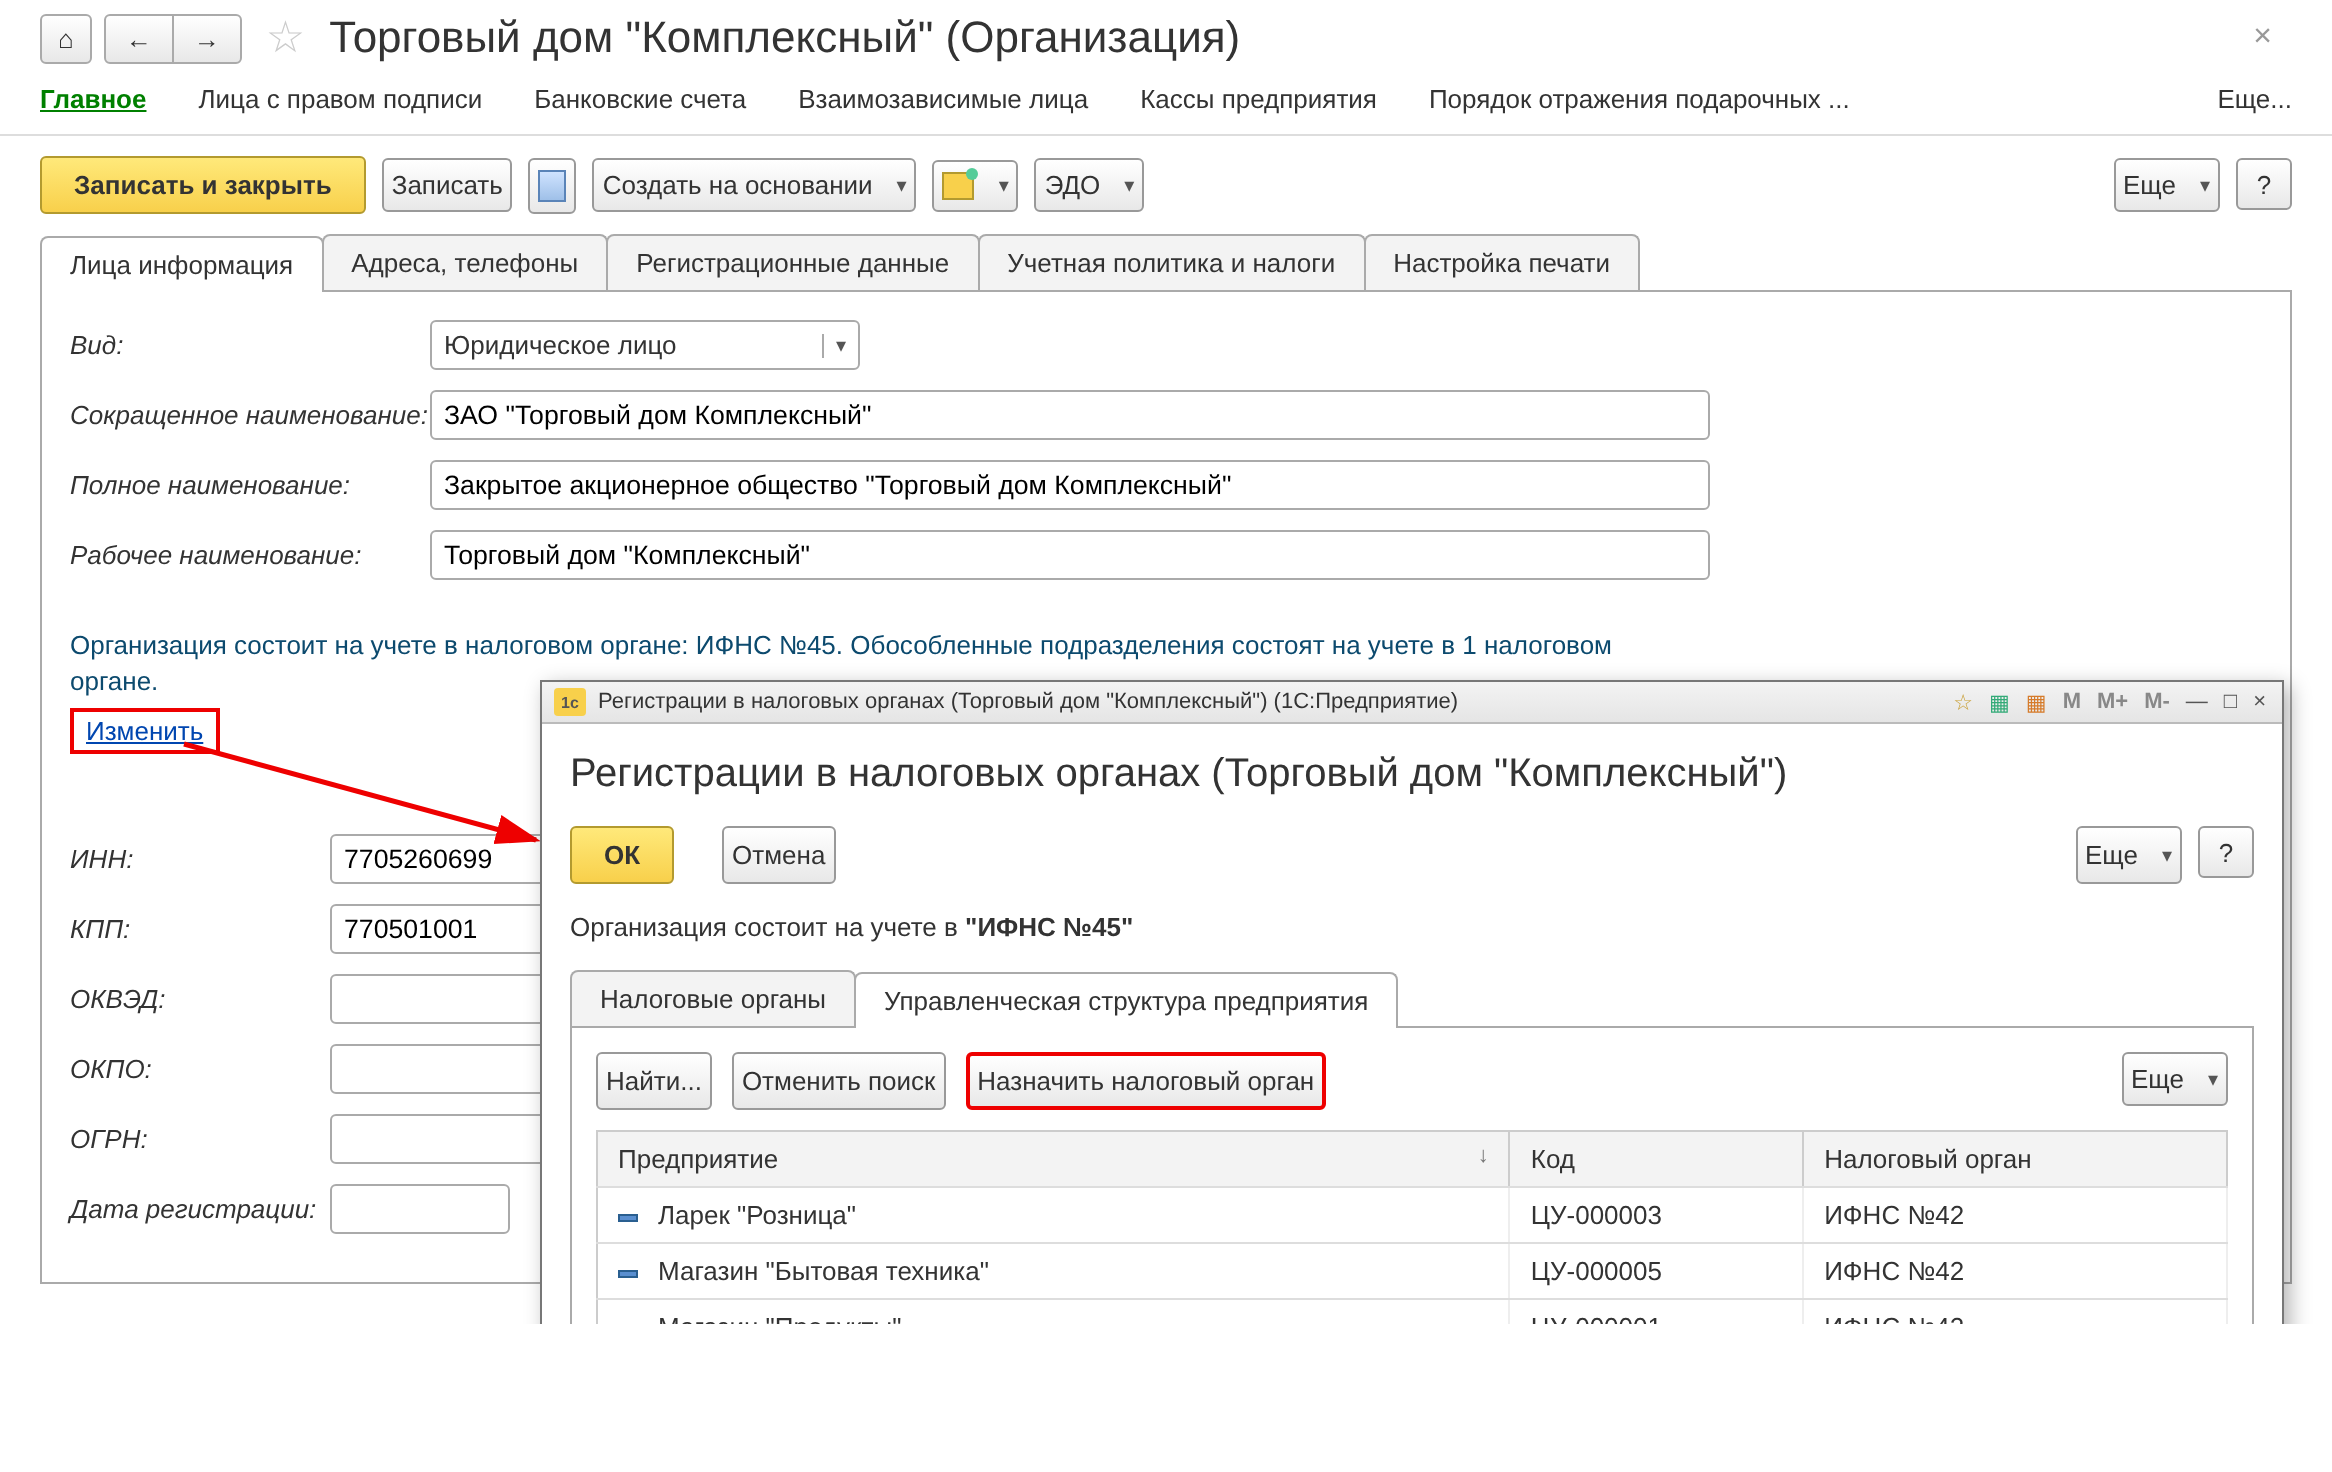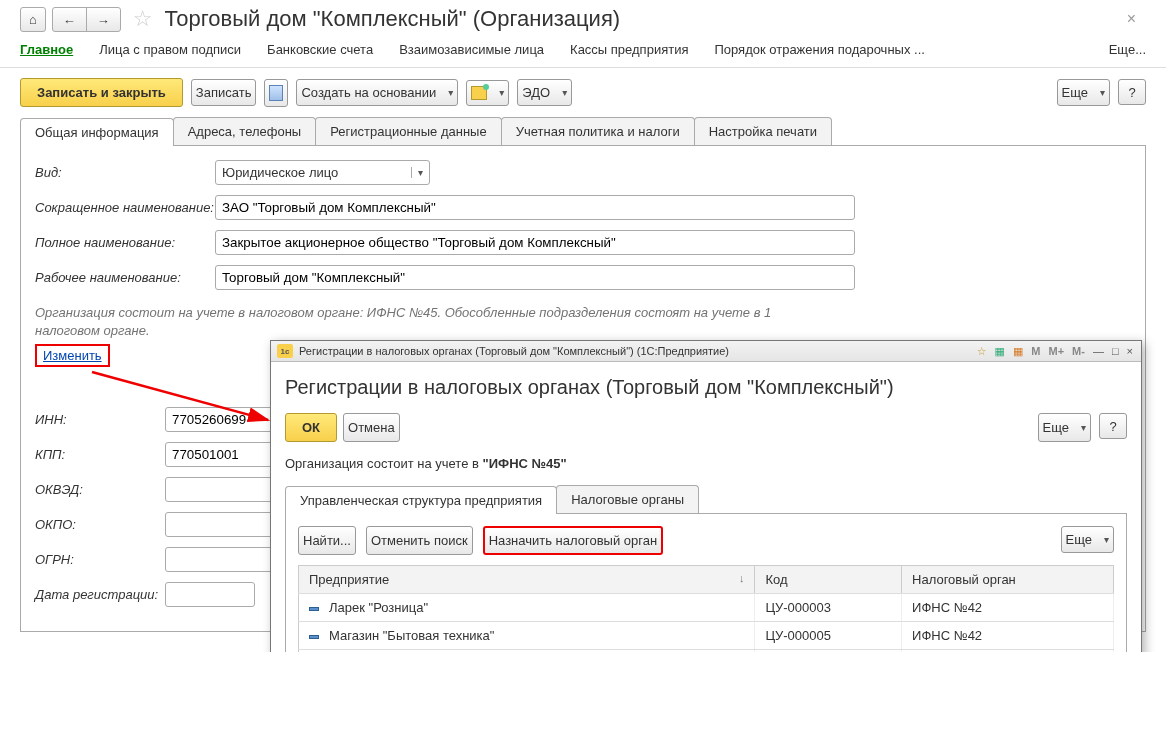--- a/index.html
+++ b/index.html
@@ -23,35 +23,35 @@
 .tabs-row { display: flex; border-bottom: 1px solid #aaa; }
 .tab { border: 1px solid #aaa; border-bottom: none; padding: 6px 14px; background: #f3f3f3; cursor: pointer; margin-right: -1px; border-radius: 4px 4px 0 0; }
 .tab.active { background: #fff; position: relative; top: 1px; }
 .form-body { border: 1px solid #aaa; border-top: none; padding: 14px; }
 .form-row { display: flex; align-items: center; margin-bottom: 10px; }
 .form-row label { width: 180px; font-style: italic; }
 .input { border: 1px solid #aaa; border-radius: 3px; padding: 4px 6px; background: #fff; }
 .input.wide { width: 640px; }
 .input.dd { width: 215px; display: flex; justify-content: space-between; align-items: center; }
 .input.dd .chev { border-left: 1px solid #aaa; padding-left: 6px; color: #555; font-size: 10px; }
-.note-text { color: #737373; margin-top: 14px; line-height: 1.4; max-width: 780px; font-style: italic; }
+.note-text { color: #0c4a6e; margin-top: 24px; line-height: 1.4; max-width: 780px; }
 .change-link { display: inline-block; color: #0046b0; text-decoration: underline; border: 2px solid #e00; padding: 2px 6px; margin-top: 4px; cursor: pointer; }
 .lower-form { margin-top: 40px; }
 .lower-form .form-row { margin-bottom: 10px; }
 .lower-form label { width: 130px; }
 .input.sm { width: 110px; }
 .input.date { width: 90px; }
 .dialog { position: absolute; left: 270px; top: 340px; width: 872px; border: 1px solid #777; box-shadow: 3px 3px 10px rgba(0,0,0,0.3); background: #fff; }
 .dialog-titlebar { background: linear-gradient(#f3f3f3,#e5e5e5); border-bottom: 1px solid #bbb; padding: 3px 6px; display: flex; align-items: center; font-size: 11px; }
 .dialog-titlebar .oneC { background: #f8d04b; border-radius: 2px; width: 16px; height: 14px; margin-right: 6px; display: flex; align-items: center; justify-content: center; font-size: 8px; font-weight: bold; color: #555; }
 .dialog-controls { margin-left: auto; display: flex; gap: 4px; align-items: center; }
 .dialog-controls span { cursor: pointer; font-size: 11px; color: #555; padding: 0 2px; }
 .dialog-body { padding: 14px; }
 .dialog-h1 { font-size: 20px; margin-bottom: 14px; }
-.dialog-cmd { display: flex; gap: 6px; margin-bottom: 14px; text-align: center; }
+.dialog-cmd { display: flex; gap: 24px; margin-bottom: 14px; text-align: center; }
 .dialog-cmd .right { margin-left: auto; display: flex; gap: 8px; }
 .dialog-note { font-size: 13px; margin-bottom: 14px; }
 .dialog-note b { font-weight: bold; }
 .inner-tabs { display: flex; border-bottom: 1px solid #aaa; }
 .inner-tab { border: 1px solid #aaa; border-bottom: none; padding: 6px 14px; background: #f3f3f3; cursor: pointer; margin-right: -1px; border-radius: 4px 4px 0 0; }
 .inner-tab.active { background: #fff; position: relative; top: 1px; }
 .inner-body { border: 1px solid #aaa; border-top: none; padding: 12px; }
 .inner-cmdbar { display: flex; gap: 10px; margin-bottom: 10px; }
 .inner-cmdbar .right { margin-left: auto; }
 .btn.redbox { border: 2px solid #e00; }
@@ -105,21 +105,21 @@
     </div>
   <div class="btn dd">ЭДО</div>
   <div class="cmdbar-right">
     <div class="btn dd">Еще</div>
     <div class="help-btn">?</div>
   </div>
 </div>
 
 <div class="form-area">
   <div class="tabs-row">
-    <div class="tab active">Общая информация</div>
+    <div class="tab active">Лица информация</div>
     <div class="tab">Адреса, телефоны</div>
     <div class="tab">Регистрационные данные</div>
     <div class="tab">Учетная политика и налоги</div>
     <div class="tab">Настройка печати</div>
   </div>
   <div class="form-body">
     <div class="form-row">
       <label>Вид:</label>
       <div class="input dd">
           <span>Юридическое лицо</span>
@@ -201,22 +201,22 @@
       <div class="btn yellow">ОК</div>
       <div class="btn">Отмена</div>
       <div class="right">
         <div class="btn dd">Еще</div>
         <div class="help-btn">?</div>
       </div>
     </div>
     <div class="dialog-note"><span>Организация состоит на учете в </span><b>"ИФНС №45"</b></div>
 
     <div class="inner-tabs">
+      <div class="inner-tab">Налоговые органы</div>
       <div class="inner-tab active">Управленческая структура предприятия</div>
-      <div class="inner-tab">Налоговые органы</div>
     </div>
     <div class="inner-body">
       <div class="inner-cmdbar">
         <div class="btn">Найти...</div>
         <div class="btn">Отменить поиск</div>
         <div class="btn redbox">Назначить налоговый орган</div>
         <div class="right">
             <div class="btn dd">Еще</div>
           </div>
       </div>

